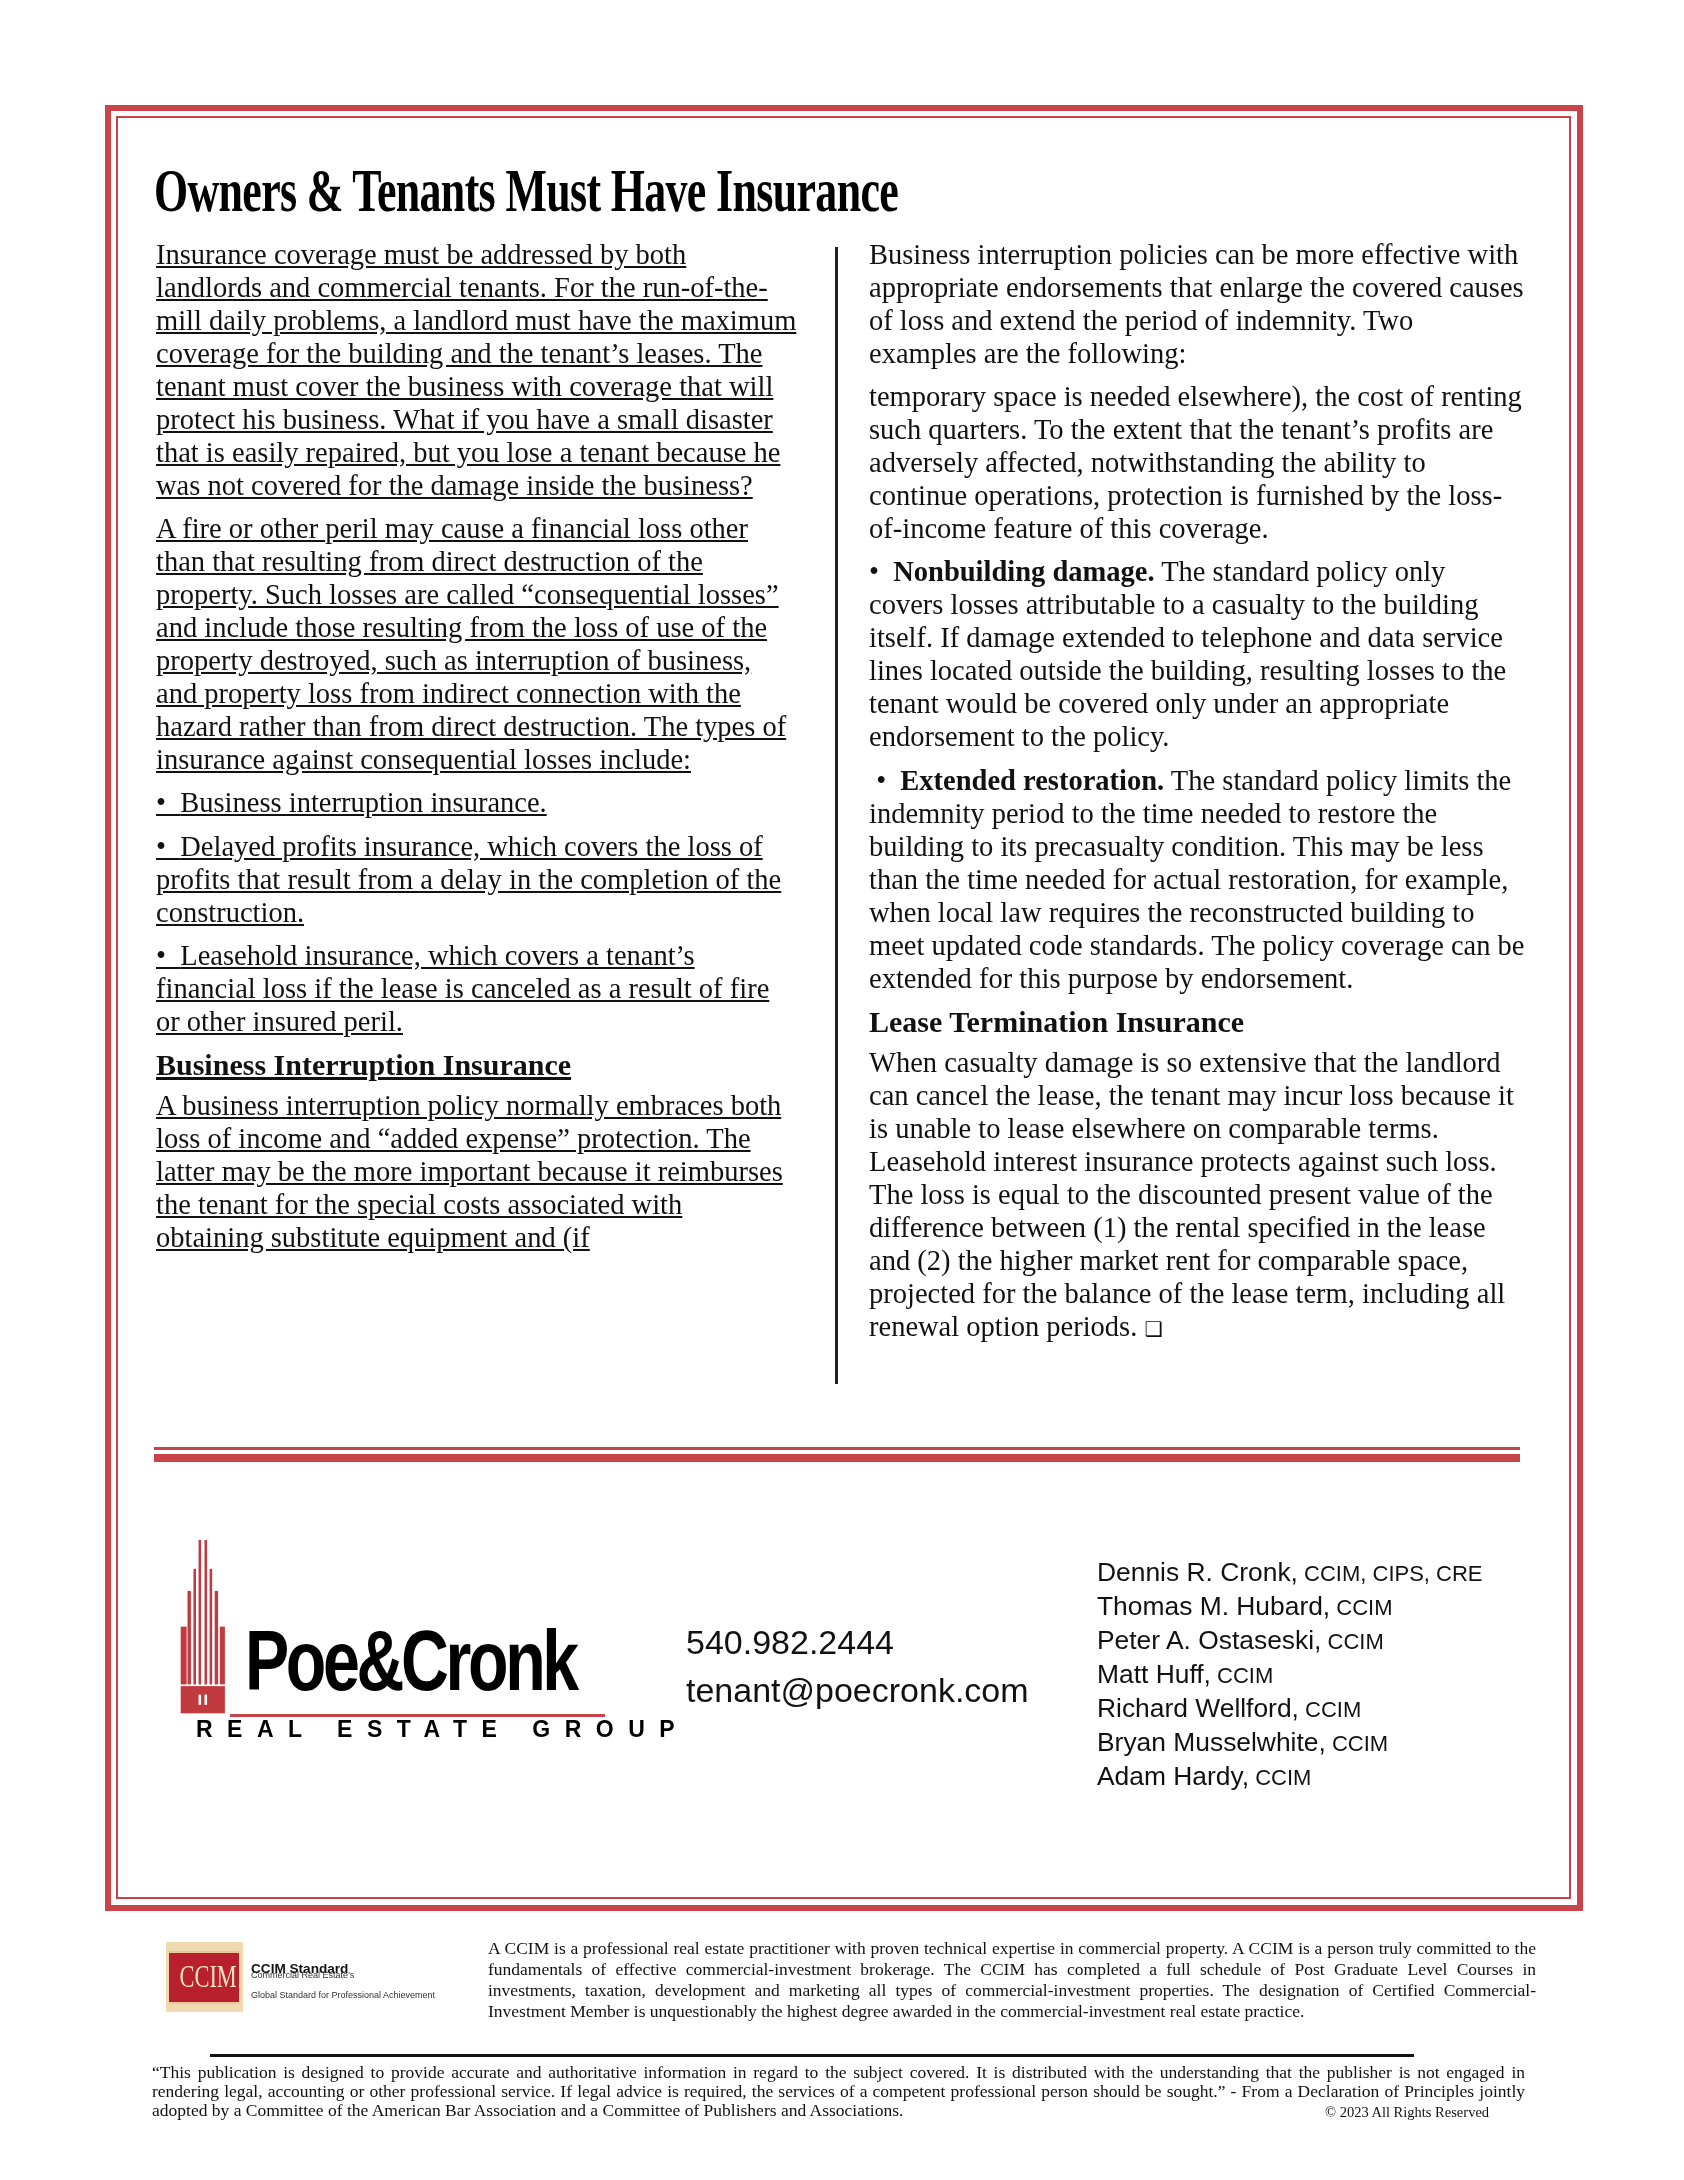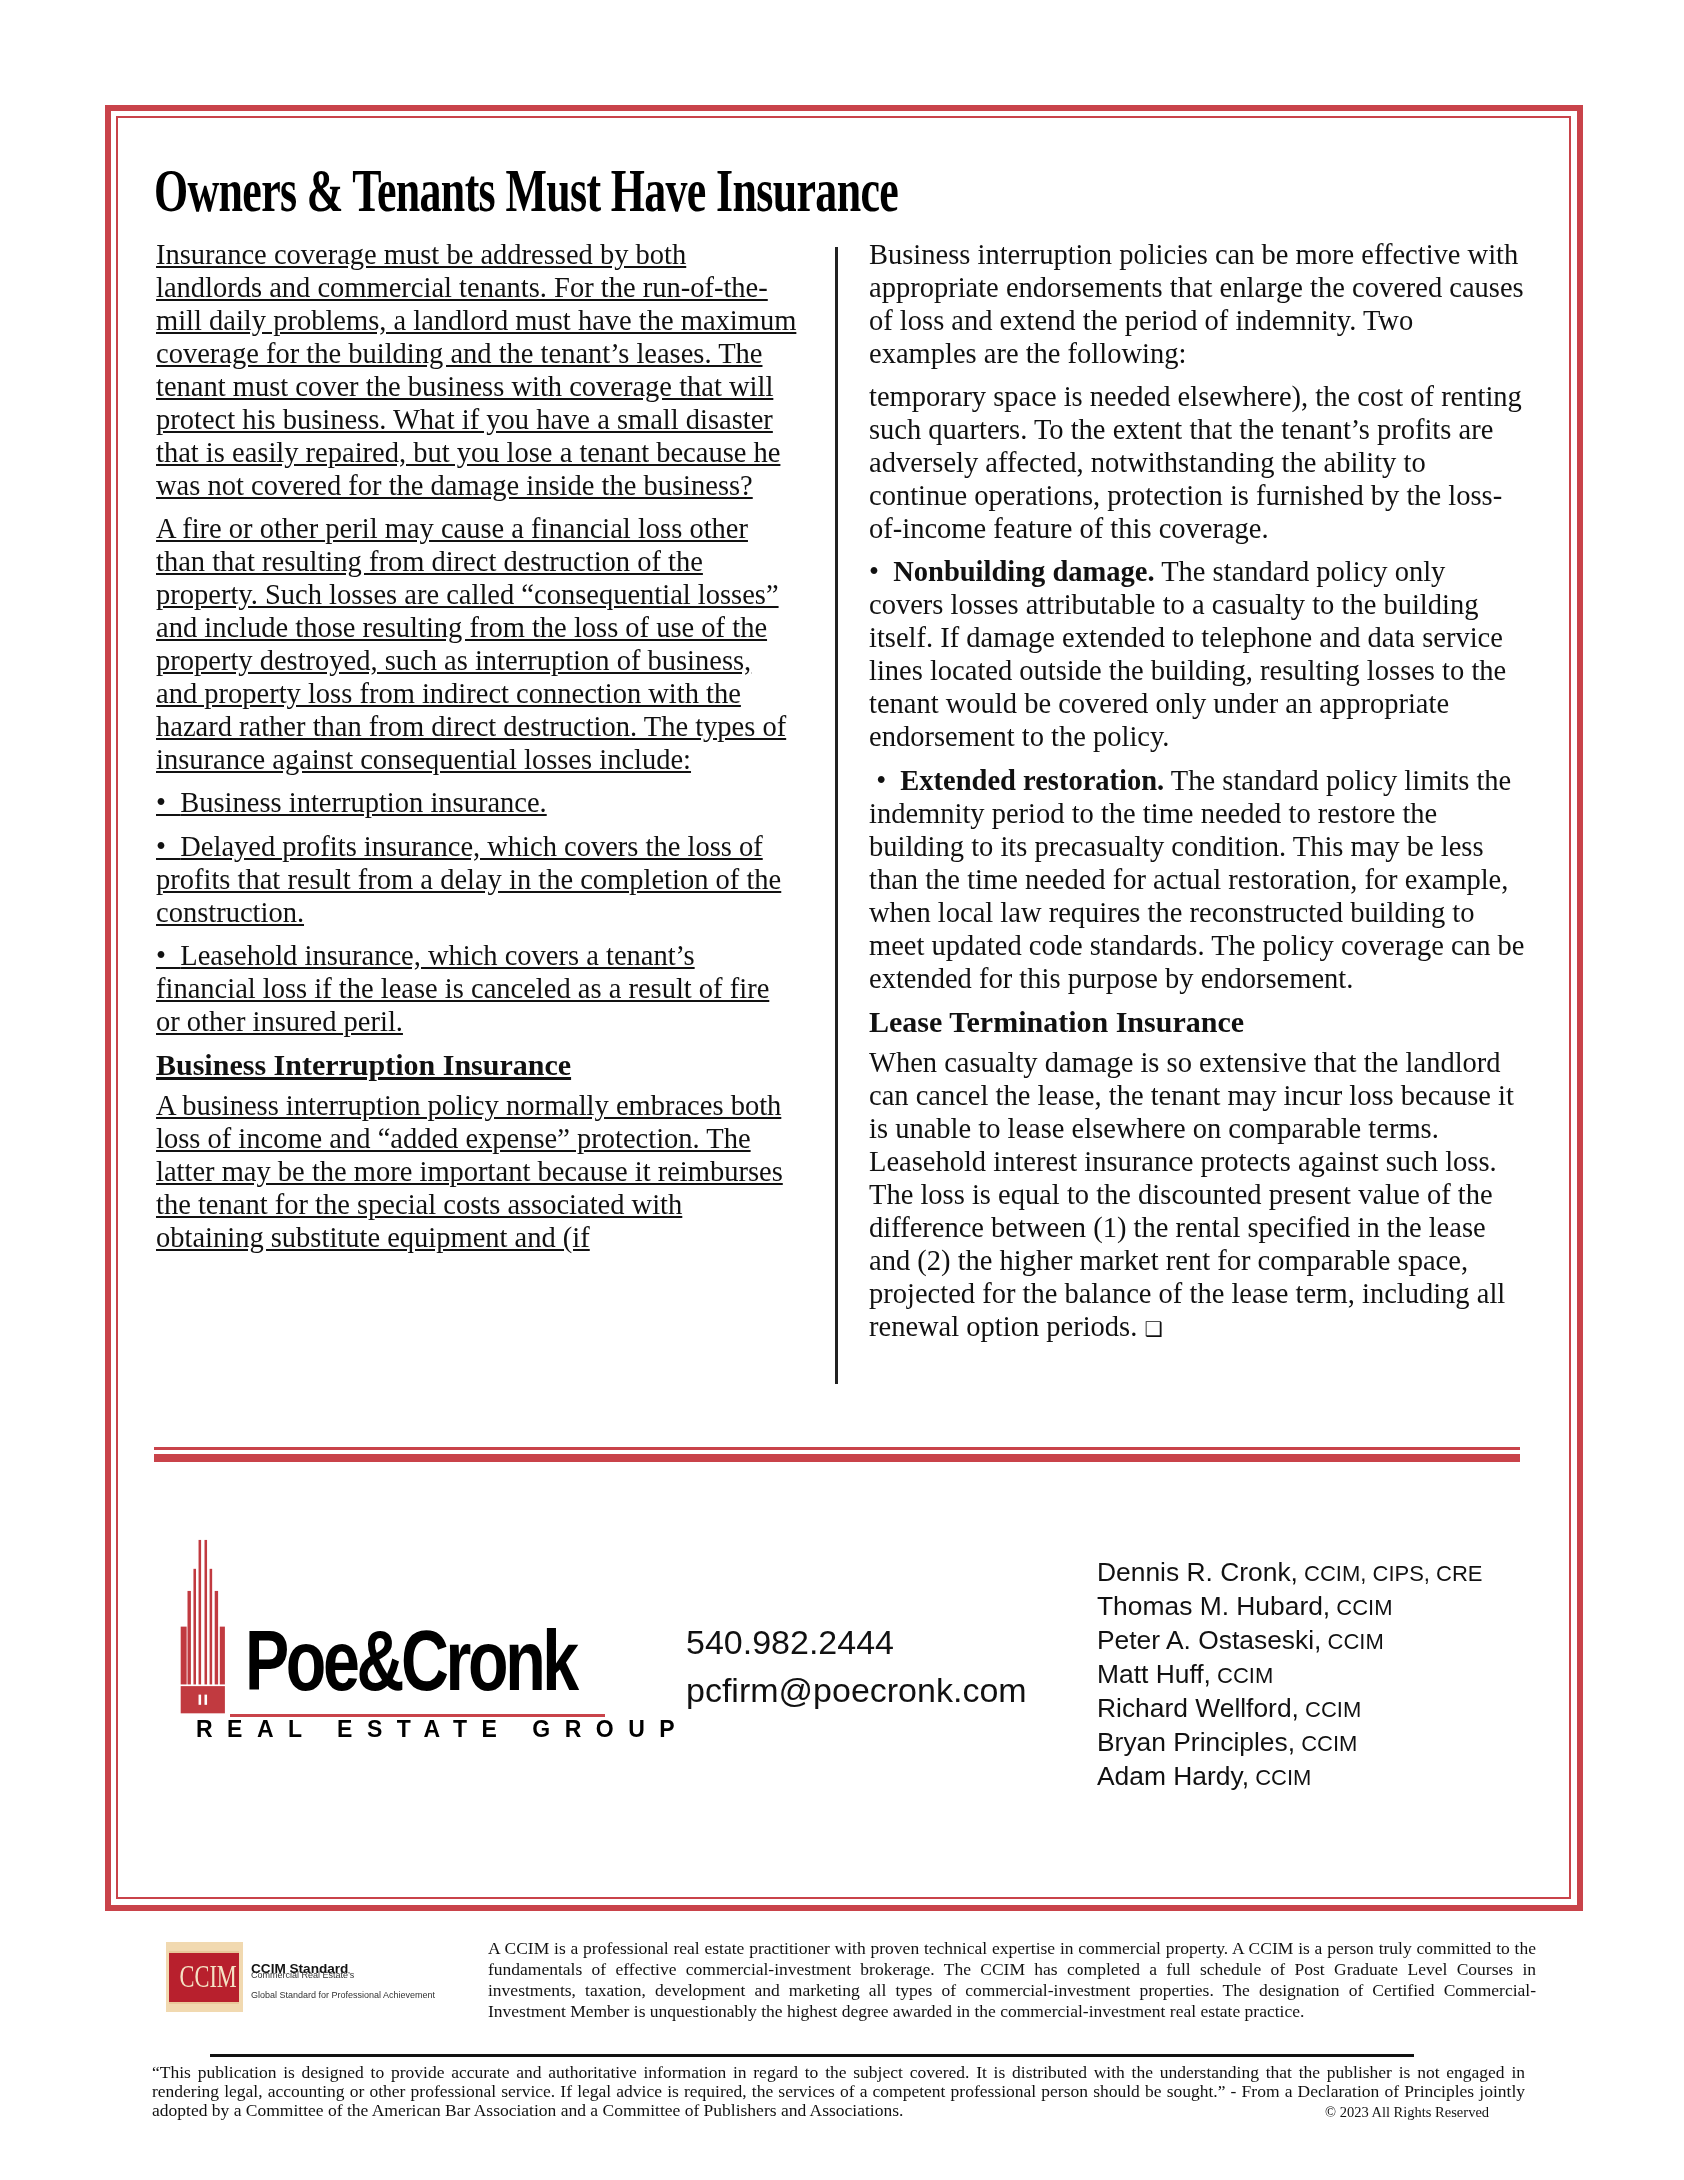--- a/index.html
+++ b/index.html
@@ -129,30 +129,30 @@
       <rect x="30" y="190" width="3" height="12"></rect>
     </g>
   </svg>
   <div class="logo-wordmark">Poe&amp;Cronk</div>
   <div class="logo-underline"></div>
   <div class="logo-tagline">REAL ESTATE GROUP</div>
 </div>
 
 <div class="contact">
   <div>540.982.2444</div>
-  <div>pcfirm@poecronk.com</div>
+  <div>tenant@poecronk.com</div>
 </div>
 
 <div class="roster">
   <div class="row"><span>Dennis R. Cronk,</span><span class="cred"> CCIM, CIPS, CRE</span></div>
   <div class="row"><span>Thomas M. Hubard,</span><span class="cred"> CCIM</span></div>
   <div class="row"><span>Peter A. Ostaseski,</span><span class="cred"> CCIM</span></div>
   <div class="row"><span>Matt Huff,</span><span class="cred"> CCIM</span></div>
   <div class="row"><span>Richard Wellford,</span><span class="cred"> CCIM</span></div>
-  <div class="row"><span>Bryan Principles,</span><span class="cred"> CCIM</span></div>
+  <div class="row"><span>Bryan Musselwhite,</span><span class="cred"> CCIM</span></div>
   <div class="row"><span>Adam Hardy,</span><span class="cred"> CCIM</span></div>
 </div>
 
 <div class="ccim-logo">
   <div class="ccim-badge">
     <div class="ccim-badge-inner">
       <div class="ccim-badge-text">CCIM</div>
     </div>
   </div>
   <div class="ccim-name">CCIM Standard</div>

